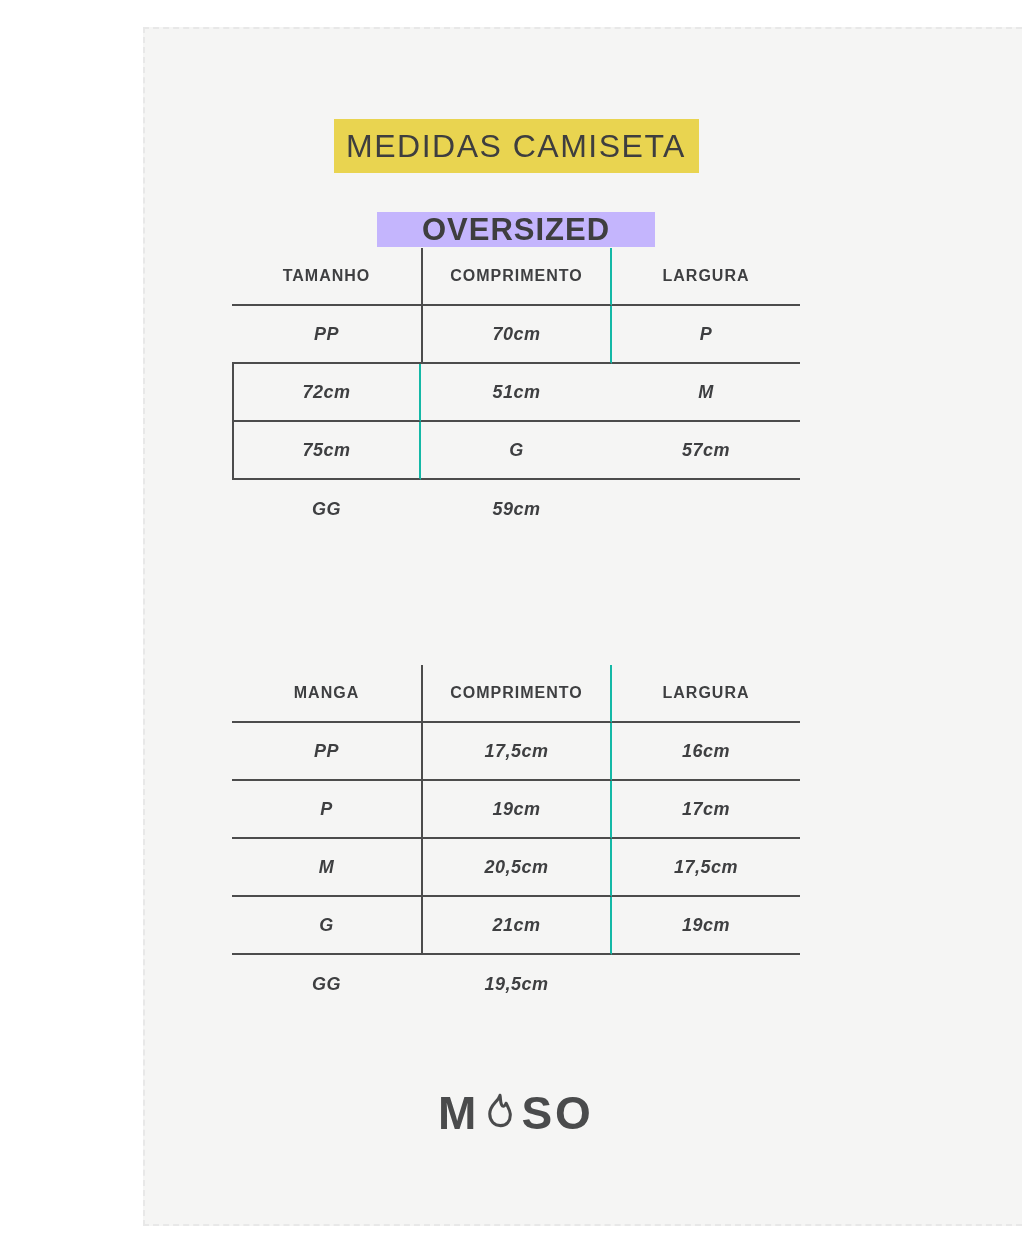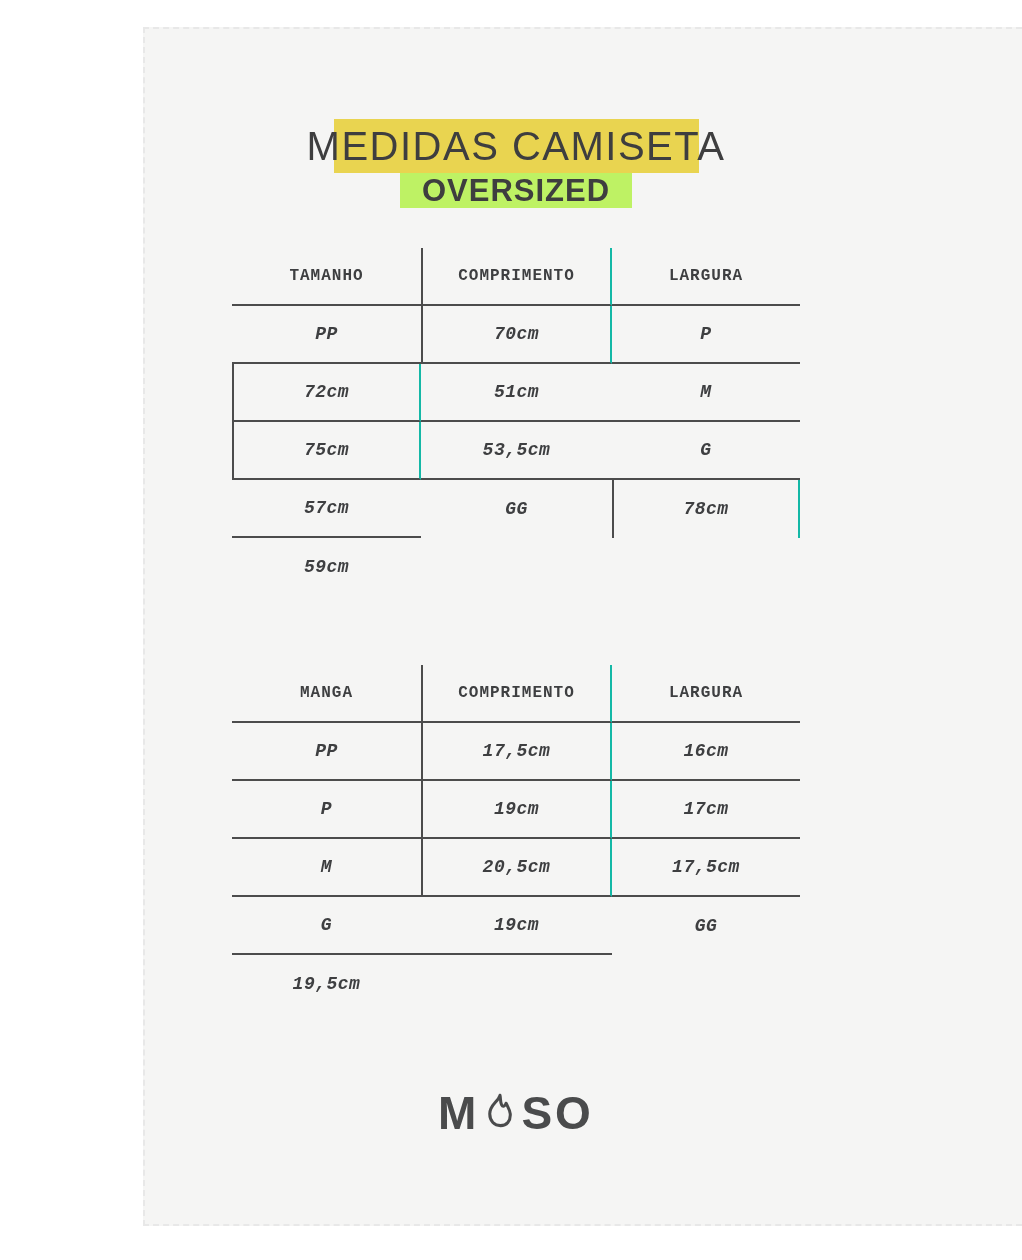--- a/index.html
+++ b/index.html
@@ -23,43 +23,42 @@
   }
   
   .badge-wrap{
     position:absolute;left:232px;top:119px;width:568px;
     display:flex;flex-direction:column;align-items:center;
   }
   .badge-line1{
     background:#E9D450;
     width:365px;height:54px;box-sizing:border-box;
     display:flex;align-items:center;justify-content:center;
-    font-size:40px;font-weight:400;letter-spacing:1.5px;
+    font-size:32px;font-weight:400;letter-spacing:1.5px;
     color:#3E3E3F;white-space:nowrap;
   }
   .badge-line2{
-    background:#bef264;
-    width:232px;height:35px;box-sizing:border-box;
+    background:#c4b5fd;
+    width:278px;height:35px;box-sizing:border-box;
     display:flex;align-items:center;justify-content:center;
     font-size:31px;font-weight:700;letter-spacing:1px;
-    color:#3E3E3F;white-space:nowrap;
+    color:#3E3E3F;white-space:nowrap;margin-top:39px;
   }
   
   .stable{
     position:absolute;left:232px;width:568px;
     display:grid;
     grid-template-columns:189px 191px 188px;
   }
   .t1{top:248px;}
   .t2{top:665px;}
   .cell{
     height:58px;box-sizing:border-box;
     display:flex;align-items:center;justify-content:center;
     color:#3E3F41;
-    font-family:Liberation Mono, monospace;
   }
   .th{
     font-size:16px;font-weight:700;letter-spacing:1px;
   }
   .td{
     font-size:18px;font-weight:700;font-style:italic;
     letter-spacing:0.5px;
   }
   .mid{
     border-left:2px solid #4C4C4C;
@@ -96,27 +95,25 @@
 
   <div class="cell td bb">PP</div>
   <div class="cell td bb mid">70cm</div>
 
   <div class="cell td bb">P</div>
   <div class="cell td bb mid">72cm</div>
   <div class="cell td bb">51cm</div>
 
   <div class="cell td bb">M</div>
   <div class="cell td bb mid">75cm</div>
-  <div class="cell td bb">53,5cm</div>
 
   <div class="cell td bb">G</div>
   <div class="cell td bb">57cm</div>
 
   <div class="cell td">GG</div>
-  <div class="cell td mid">78cm</div>
   <div class="cell td">59cm</div>
 </div>
 
 <div class="stable t2">
   <div class="cell th bb">MANGA</div>
   <div class="cell th bb mid">COMPRIMENTO</div>
   <div class="cell th bb">LARGURA</div>
 
   <div class="cell td bb">PP</div>
   <div class="cell td bb mid">17,5cm</div>
@@ -124,20 +121,21 @@
 
   <div class="cell td bb">P</div>
   <div class="cell td bb mid">19cm</div>
   <div class="cell td bb">17cm</div>
 
   <div class="cell td bb">M</div>
   <div class="cell td bb mid">20,5cm</div>
   <div class="cell td bb">17,5cm</div>
 
   <div class="cell td bb">G</div>
+  <div class="cell td bb mid">21cm</div>
   <div class="cell td bb">19cm</div>
 
   <div class="cell td">GG</div>
   <div class="cell td">19,5cm</div>
 </div>
 
 <div class="logo">
   <span class="logo-text">M</span>
   <svg class="flame" width="38" height="38" viewBox="0 0 40 40" fill="none">
     <path d="M 20 3.5

